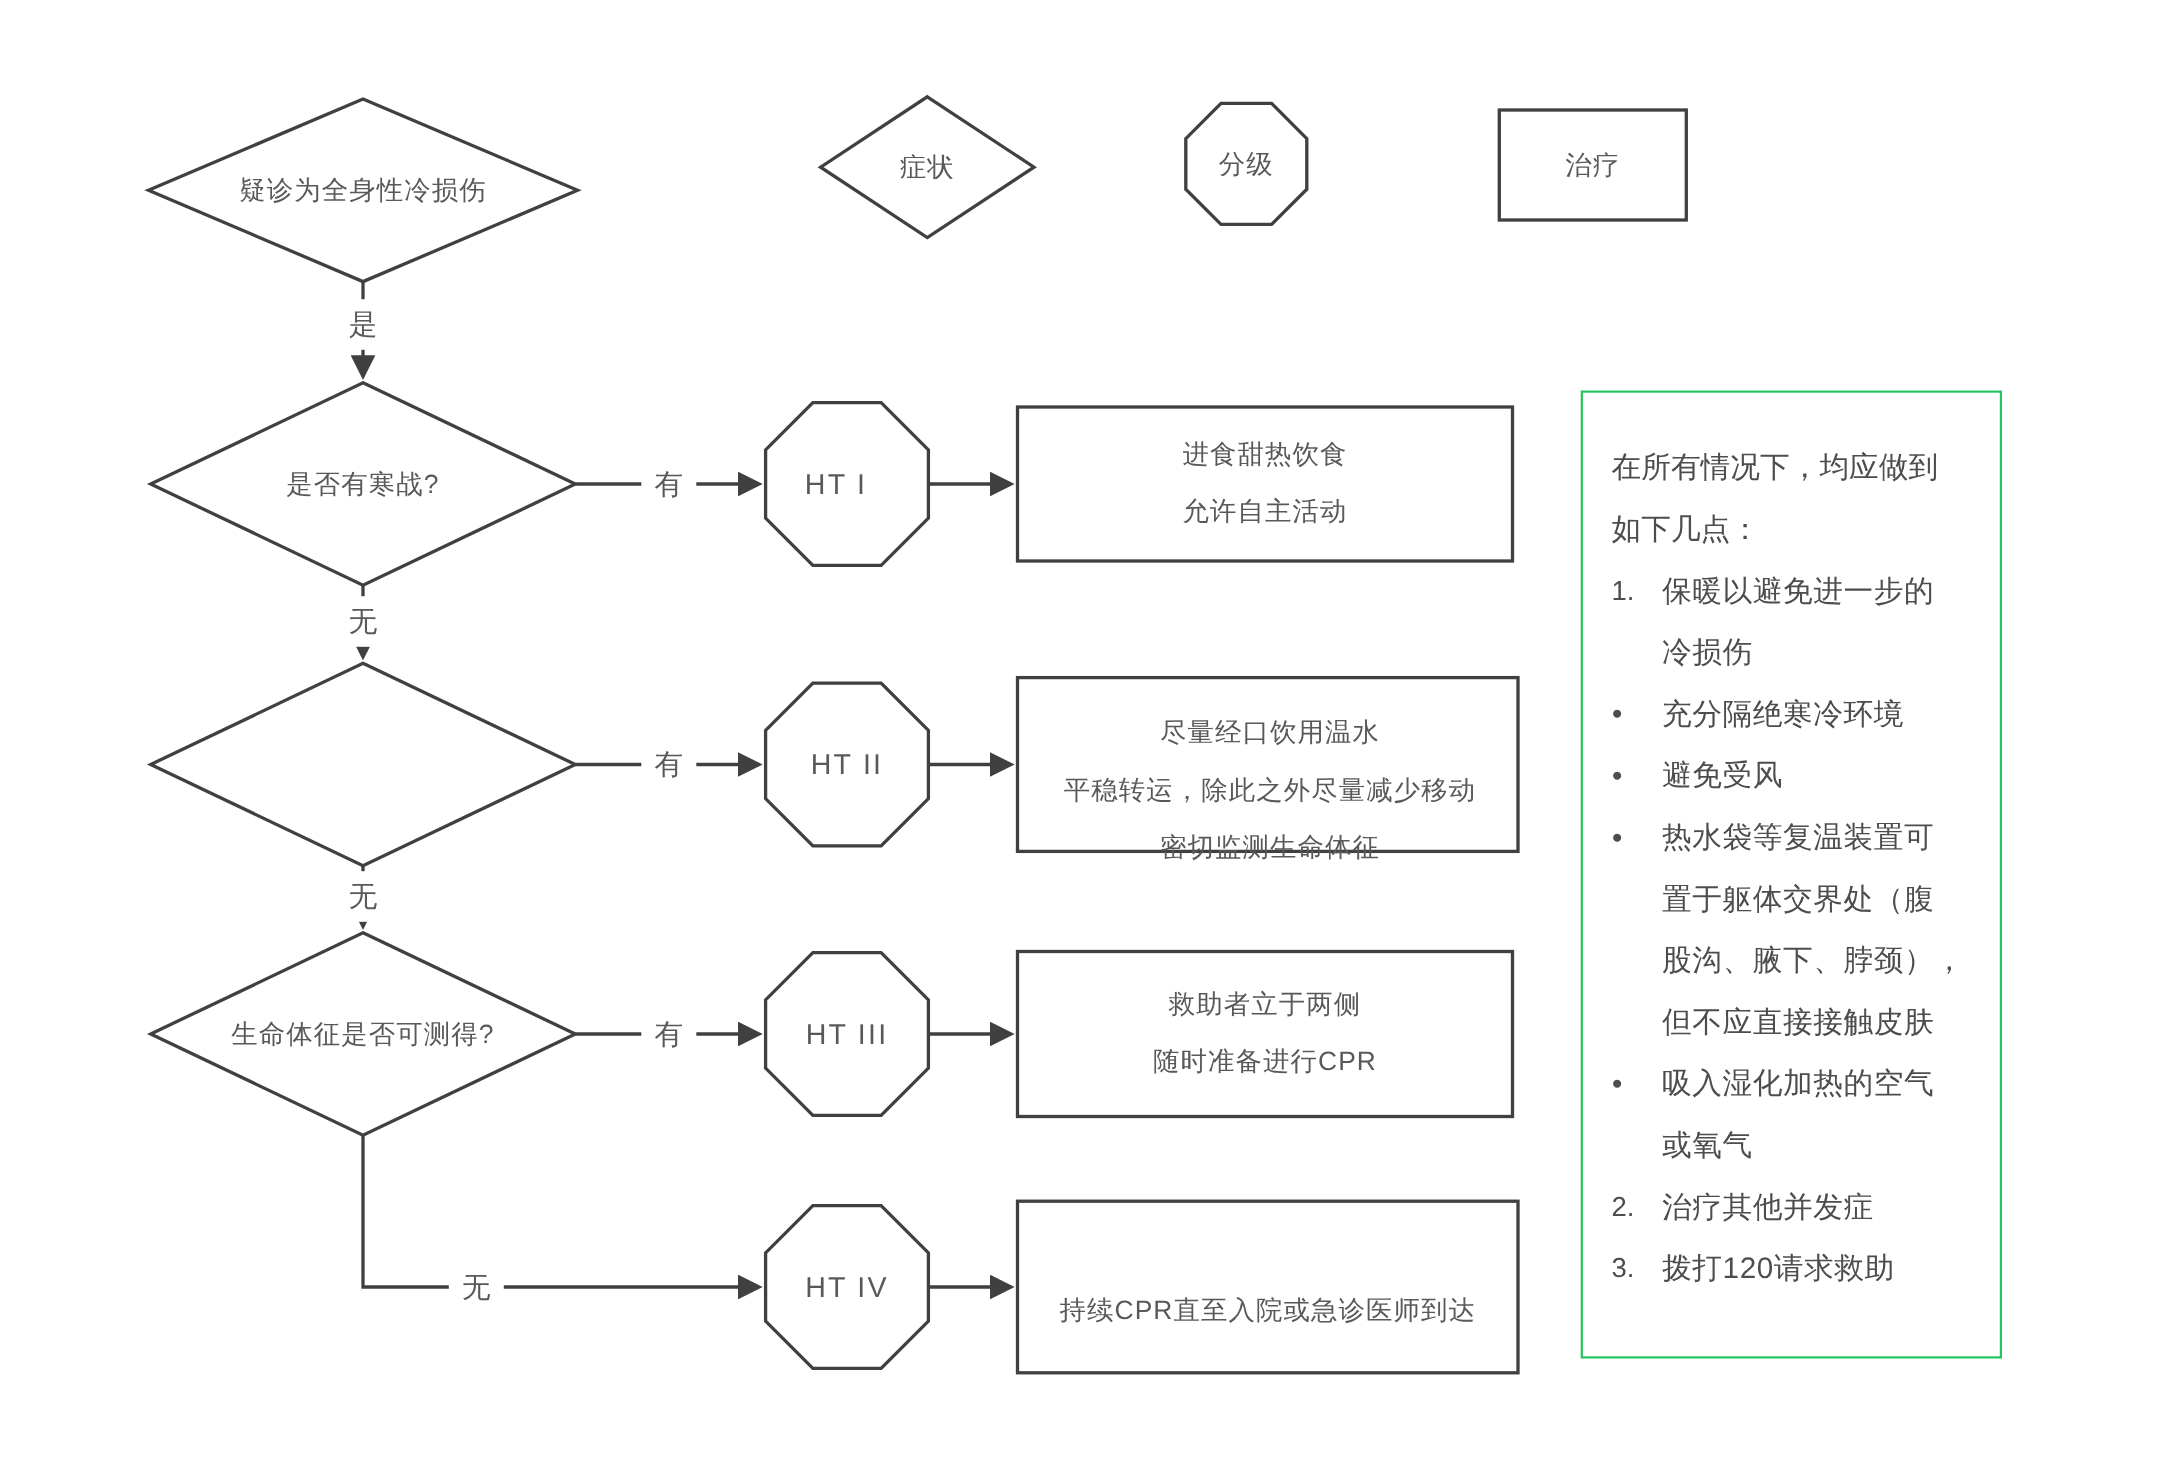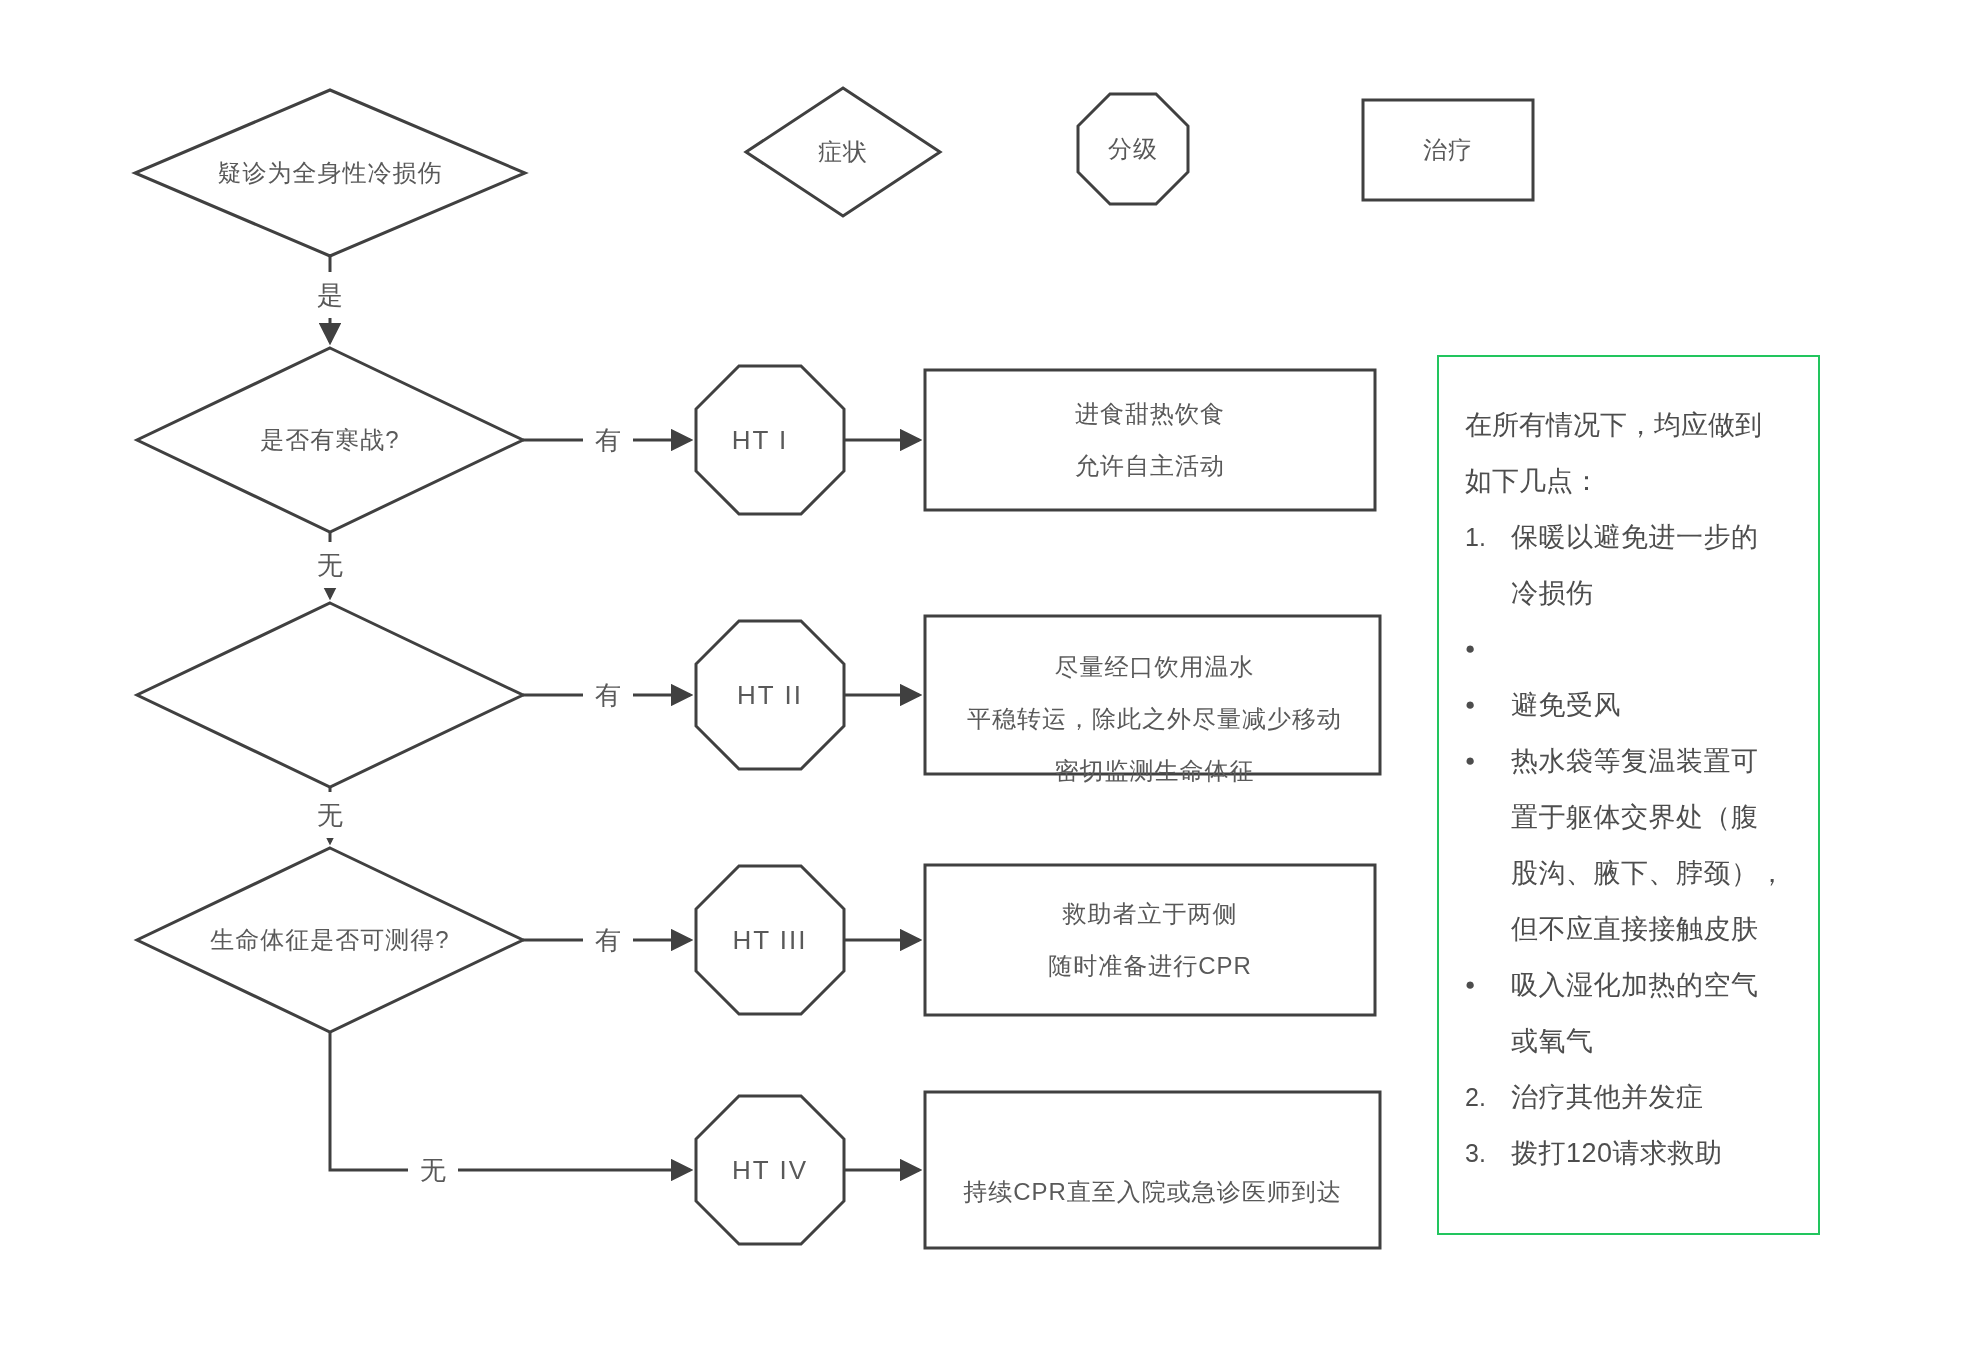--- a/index.html
+++ b/index.html
@@ -115,20 +115,21 @@
   <div class="abs panel">
     <div class="intro">在所有情况下，均应做到
 如下几点：</div>
     <div class="panel-row">
       <div class="panel-marker">1.</div>
       <div class="panel-text">保暖以避免进一步的
 冷损伤</div>
     </div>
     <div class="panel-row">
       <div class="panel-marker bullet">●</div>
+      <div class="panel-text">充分隔绝寒冷环境</div>
     </div>
     <div class="panel-row">
       <div class="panel-marker bullet">●</div>
       <div class="panel-text">避免受风</div>
     </div>
     <div class="panel-row">
       <div class="panel-marker bullet">●</div>
       <div class="panel-text">热水袋等复温装置可
 置于躯体交界处（腹
 股沟、腋下、脖颈），

